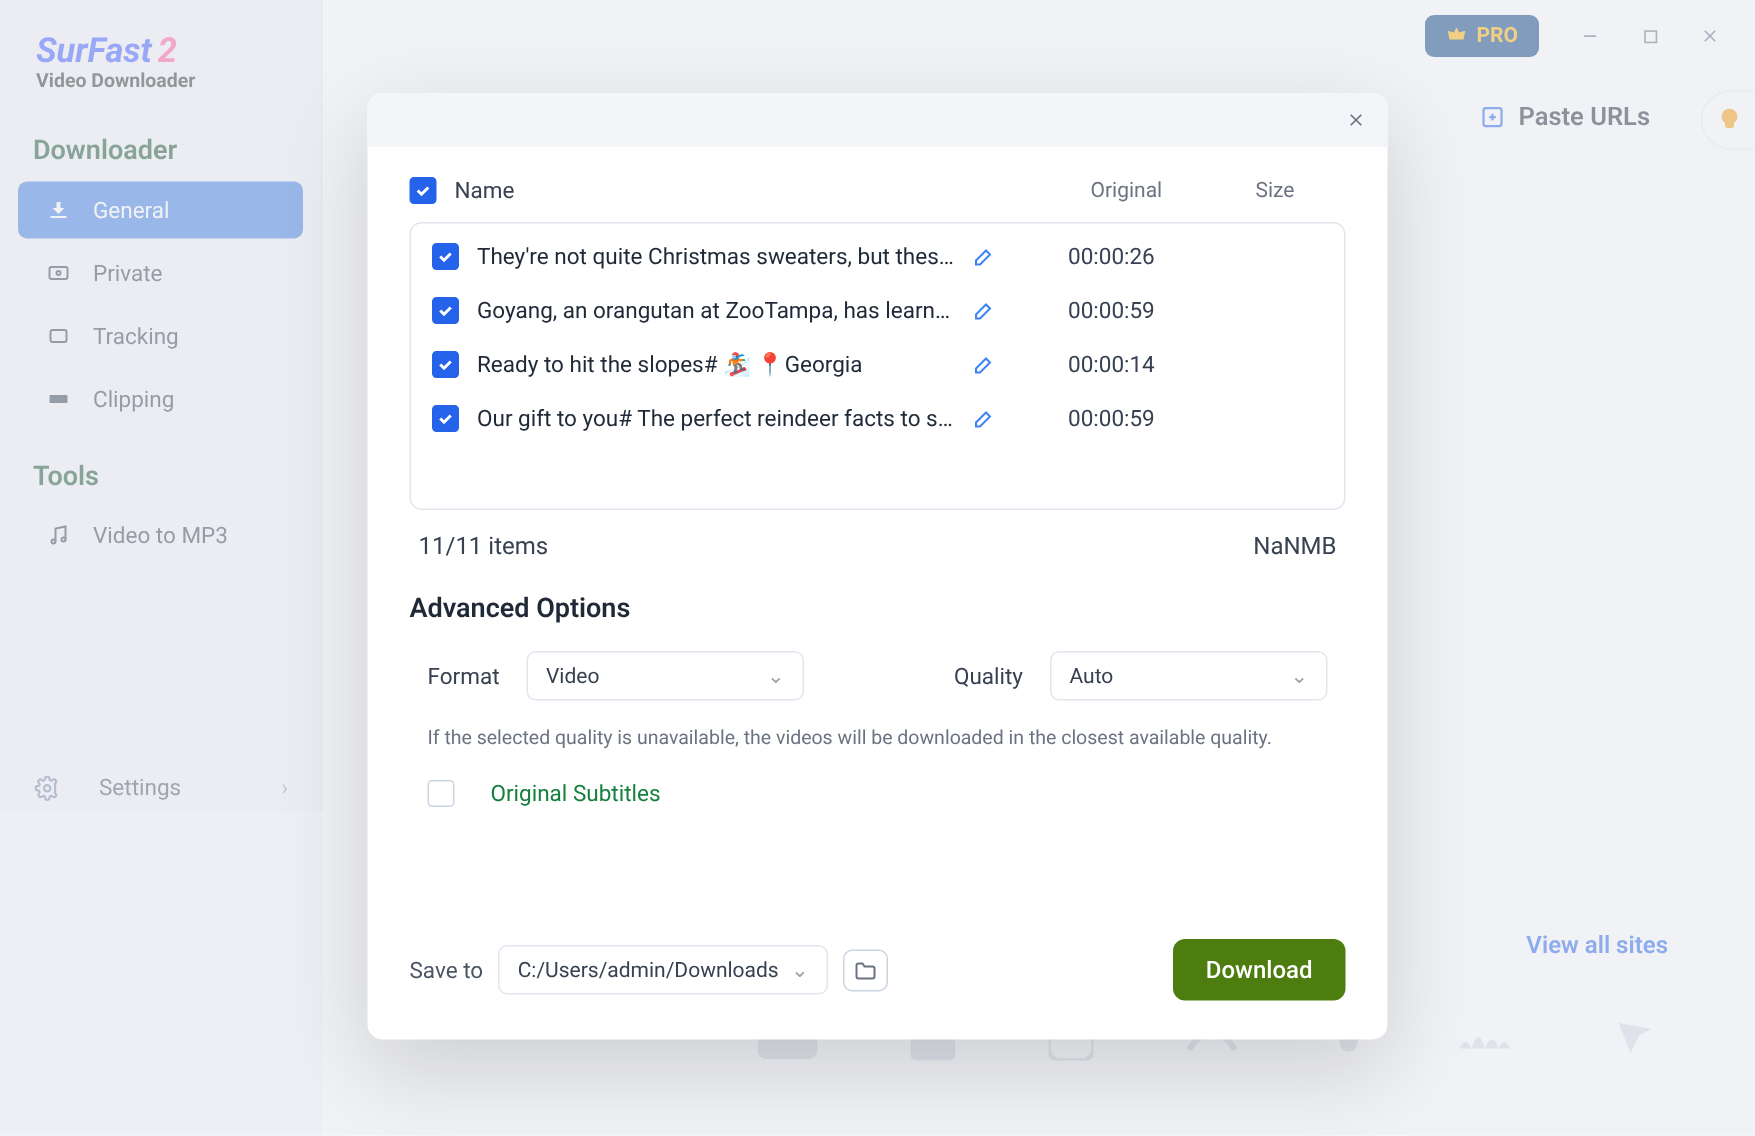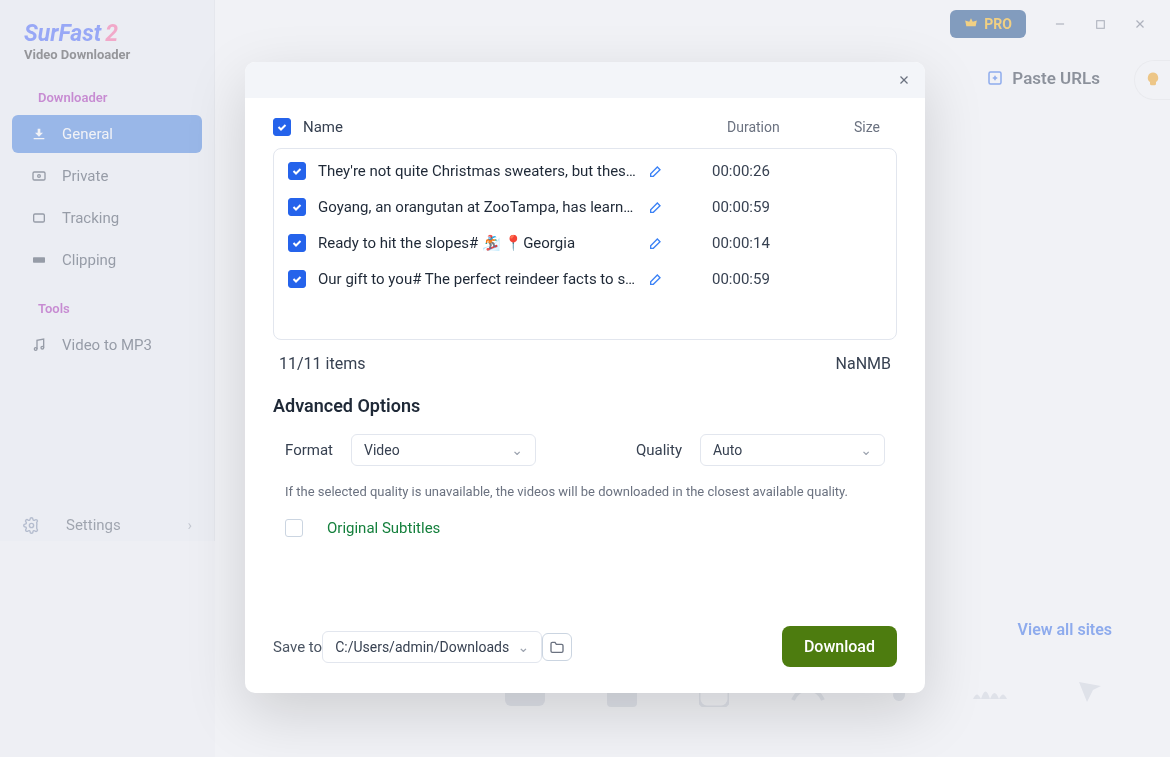--- a/index.html
+++ b/index.html
@@ -5,21 +5,21 @@
 * { margin: 0; padding: 0; box-sizing: border-box; font-family: -apple-system, BlinkMacSystemFont, "Segoe UI", Roboto, sans-serif; }
 body { width: 1170px; height: 757px; overflow: hidden; position: relative; background: #f8f9fb; }
 
 .sidebar { position: absolute; left: 0; top: 0; width: 215px; height: 541px; background: #f2f4f8; border-right: 1px solid #e5e7eb; display: flex; flex-direction: column; }
 .logo-area { padding: 20px 24px 8px; }
 .logo-text { font-size: 23px; font-weight: 700; font-style: italic; }
 .logo-sur { color: #3b5cff; }
 .logo-2 { color: #ff5e9c; margin-left: 4px; }
 .logo-sub { font-size: 13px; font-weight: 700; color: #333; font-style: normal; }
 
-.section-label { font-size: 13px; color: #a21caf; font-weight: 600; padding: 20px 38px 8px; }
+.section-label { font-size: 18px; color: #14532d; font-weight: 600; padding: 20px 22px 8px; }
 .nav-item { display: flex; align-items: center; gap: 14px; padding: 10px 18px; margin: 2px 12px; border-radius: 6px; font-size: 15px; color: #374151; cursor: pointer; }
 .nav-item.active { background: #3d7ce0; color: #fff; }
 .nav-icon { width: 18px; height: 18px; display: flex; align-items: center; justify-content: center; }
 
 .settings-row { margin-top: auto; display: flex; align-items: center; gap: 26px; padding: 14px 22px 7px; font-size: 15px; color: #4b5563; cursor: pointer; }
 .settings-row .chev { margin-left: auto; color: #9ca3af; }
 
 .main { position: absolute; left: 215px; top: 0; right: 0; bottom: 0; background: #fff; }
 .titlebar { position: absolute; top: 10px; right: 14px; display: flex; align-items: center; gap: 8px; }
 .pro-badge { background: #0b4084; color: #ffb400; font-weight: 700; font-size: 14px; padding: 6px 14px; border-radius: 6px; display: flex; align-items: center; gap: 6px; margin-right: 10px; }
@@ -37,42 +37,42 @@
 .modal { position: absolute; left: 245px; top: 62px; width: 680px; height: 631px; background: #fff; border-radius: 10px; box-shadow: 0 20px 60px rgba(0,0,0,0.15); display: flex; flex-direction: column; }
 .modal-head { background: #f3f5f9; border-radius: 10px 10px 0 0; height: 36px; display: flex; align-items: center; justify-content: flex-end; padding: 0 14px; }
 .close-btn { color: #6b7280; cursor: pointer; font-size: 16px; }
 
 .modal-body { padding: 14px 28px 0; flex: 1; display: flex; flex-direction: column; }
 .list-head { display: flex; align-items: center; font-size: 15px; color: #374151; padding: 6px 0 12px; }
 .chk { width: 18px; height: 18px; border: 1.5px solid #2563eb; border-radius: 3px; background: #2563eb; position: relative; margin-right: 12px; cursor: pointer; display: inline-flex; align-items: center; justify-content: center; }
 .chk.empty { background: #fff; border-color: #cbd5e1; }
 .chk svg { color: #fff; }
 .col-dur { margin-left: auto; width: 110px; color: #6b7280; font-size: 14px; }
-.col-size { width: 60px; color: #6b7280; font-size: 14px; text-align: center; }
+.col-size { width: 60px; color: #6b7280; font-size: 14px; }
 
 .list-box { border: 1px solid #e2e6ee; border-radius: 8px; height: 192px; overflow: hidden; position: relative; }
 .list-inner { position: absolute; inset: 0; overflow-y: auto; padding: 4px 0; }
 .row { display: flex; align-items: center; padding: 9px 14px; font-size: 15px; color: #1f2937; }
 .row .title { flex: 0 0 320px; white-space: nowrap; overflow: hidden; text-overflow: ellipsis; }
 .row .edit-icon { color: #3b82f6; margin-left: 10px; cursor: pointer; flex: 0 0 18px; }
 .row .dur { margin-left: auto; width: 110px; color: #374151; }
 .row .size { width: 60px; }
 
 .counts { display: flex; padding: 14px 6px 4px; font-size: 16px; color: #374151; }
 .counts .right { margin-left: auto; }
 
 .adv-title { font-size: 18px; font-weight: 600; color: #1f2937; padding: 18px 0 14px; }
 .adv-row { display: flex; align-items: center; gap: 18px; padding: 4px 12px 10px; }
 .adv-label { font-size: 15px; color: #374151; }
 .select { border: 1px solid #e2e6ee; border-radius: 6px; padding: 7px 12px; font-size: 14px; color: #374151; display: flex; align-items: center; min-width: 180px; cursor: pointer; }
 .select .chev { margin-left: auto; color: #9ca3af; }
 .adv-note { font-size: 13px; color: #6b7280; padding: 8px 12px 16px; }
 .sub-row { display: flex; align-items: center; gap: 12px; padding: 4px 12px 18px; font-size: 15px; color: #15803d; }
 
-.modal-footer { display: flex; align-items: center; gap: 0; padding: 14px 28px 26px; }
+.modal-footer { display: flex; align-items: center; gap: 10px; padding: 14px 28px 26px; }
 .save-label { font-size: 15px; color: #4b5563; }
 .path-select { border: 1px solid #e2e6ee; border-radius: 6px; padding: 7px 12px; font-size: 14px; color: #374151; min-width: 220px; display: flex; align-items: center; cursor: pointer; }
 .path-select .chev { margin-left: auto; color: #9ca3af; }
 .folder-btn { border: 1.5px solid #cbd5e1; border-radius: 6px; width: 30px; height: 28px; display: flex; align-items: center; justify-content: center; color: #6b7280; cursor: pointer; }
 .dl-btn { margin-left: auto; background: #4d7c0f; color: #fff; font-size: 16px; font-weight: 500; padding: 11px 22px; border-radius: 8px; cursor: pointer; }
 
 svg { display: block; }
 </style>
 </head>
 <body>
@@ -232,21 +232,21 @@
   </div>
 
   <div class="modal-body">
     <div class="list-head">
       <span class="chk">
           <svg width="12" height="12" viewBox="0 0 24 24" fill="none" stroke="currentColor" stroke-width="4">
             <polyline points="5 12 10 17 19 8"></polyline>
           </svg>
         </span>
       <span>Name</span>
-      <span class="col-dur">Duration</span>
+      <span class="col-dur">Original</span>
       <span class="col-size">Size</span>
     </div>
 
     <div class="list-box">
       <div class="list-inner">
         <div class="row">
           <span class="chk">
               <svg width="12" height="12" viewBox="0 0 24 24" fill="none" stroke="currentColor" stroke-width="4">
                 <polyline points="5 12 10 17 19 8"></polyline>
               </svg>

